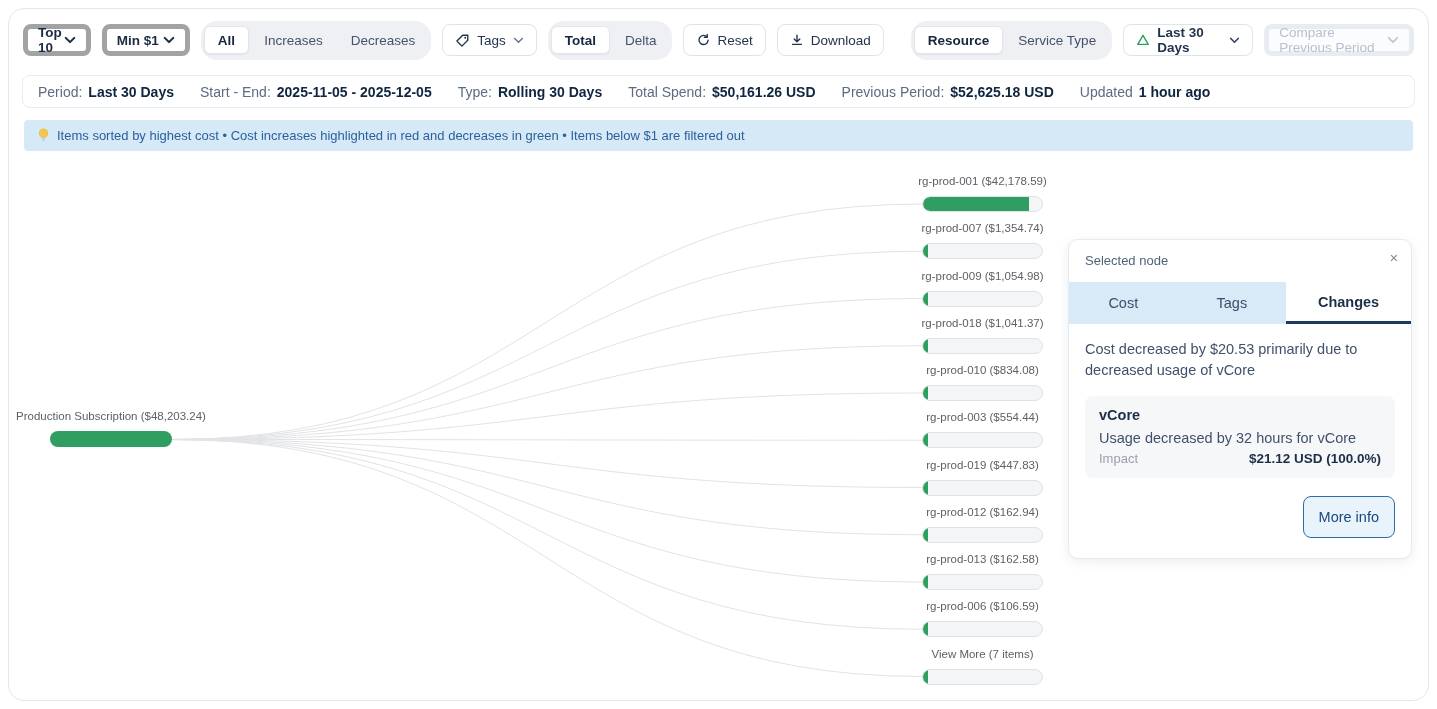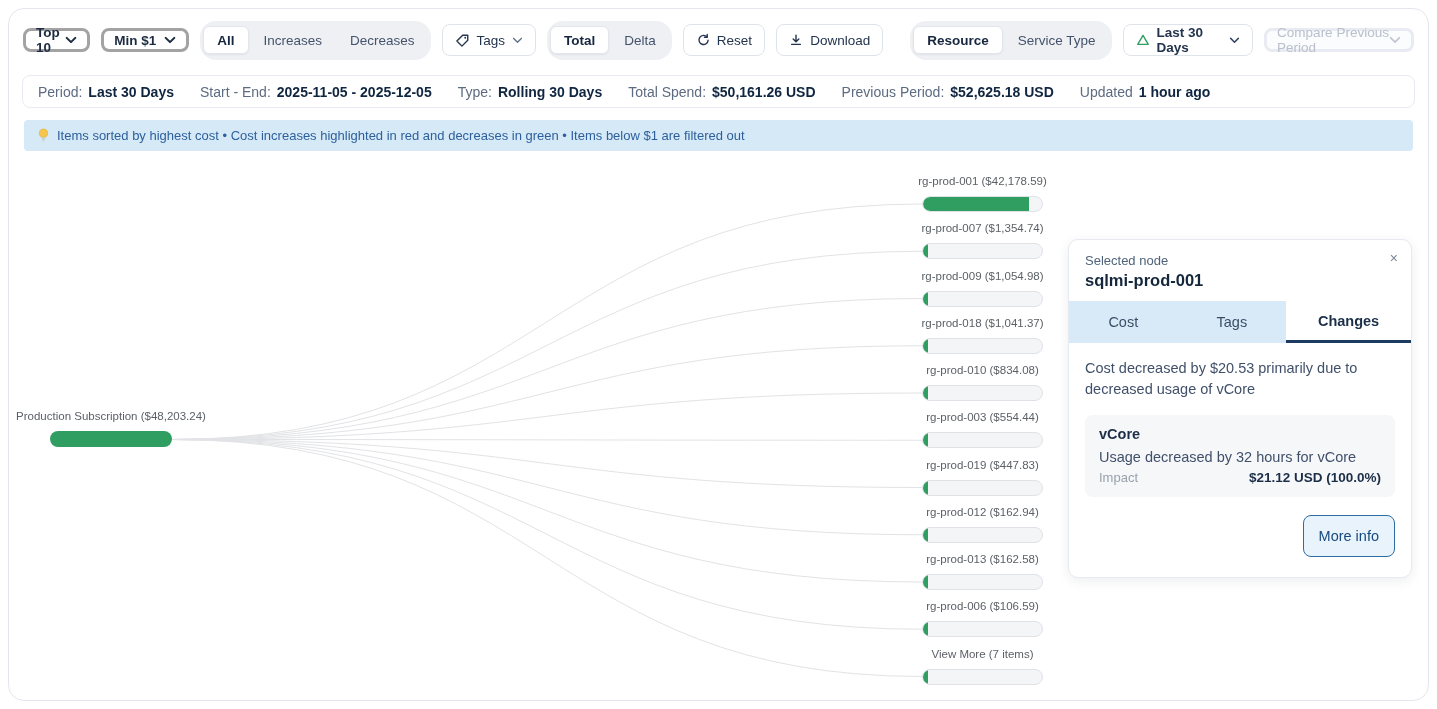--- a/index.html
+++ b/index.html
@@ -14,21 +14,21 @@
     position: absolute; inset: 8px;
     border: 1px solid #e3e7ed; border-radius: 16px; background: #fff;
   }
 
   
   .toolbar {
     position: absolute; top: 17px; left: 23px; right: 23px; height: 46px;
     display: flex; align-items: center; gap: 11px; z-index: 5;
   }
   .select-box {
-    height: 24px; background: #fff; border: 3px solid #a3a3a3; border-radius: 8px;
+    height: 32px; background: #fff; border: 5px solid #a3a3a3; border-radius: 8px;
     display: flex; align-items: center; justify-content: space-between;
     padding: 0 10px; font-size: 13.5px; font-weight: 600; color: #1d2b42; cursor: pointer;
   }
   .select-box.disabled {
     background: #fbfcfd; border-color: #e8ebf1; color: #b9c0cc; font-weight: 500;
   }
   .btn {
     height: 32px; background: #fff; border: 1px solid #dfe3ea; border-radius: 8px;
     display: flex; align-items: center; gap: 7px; padding: 0 12px;
     font-size: 13.5px; font-weight: 500; color: #23344e; cursor: pointer;
@@ -356,21 +356,20 @@
           <rect x="5.3" y="11.9" width="2.4" height="1.4" rx="0.7" fill="#c9cdd3"></rect>
         </svg>
     </span>
     <span>Items sorted by highest cost • Cost increases highlighted in red and decreases in green • Items below $1 are filtered out</span>
   </span>
 </div>
 
 <div class="panel">
   <div class="panel-header">
     <div class="sel-lbl">Selected node</div>
-    <div class="node-name">sqlmi-prod-001</div>
     <button class="panel-close">×</button>
   </div>
   <div class="tab-bar">
     <div class="tab">Cost</div>
     <div class="tab">Tags</div>
     <div class="tab wide active">Changes</div>
   </div>
   <div class="panel-body">
     <p class="panel-summary">Cost decreased by $20.53 primarily due to decreased usage of vCore</p>
     <div class="change-card">

